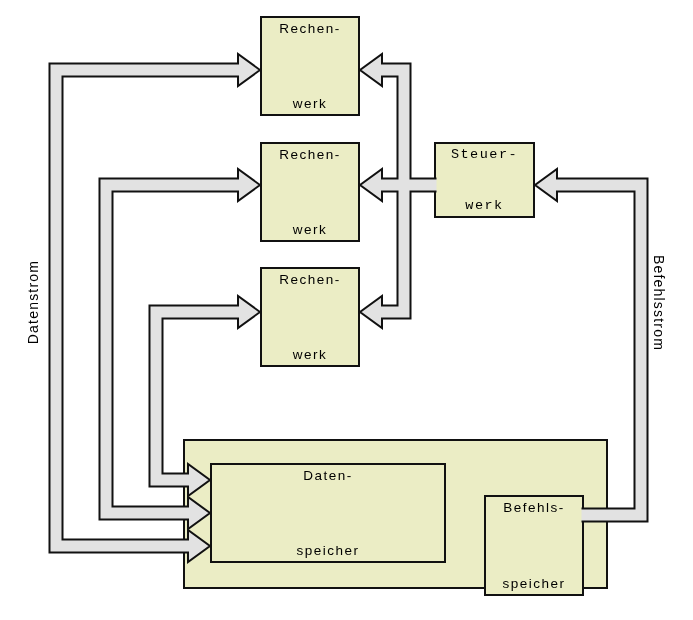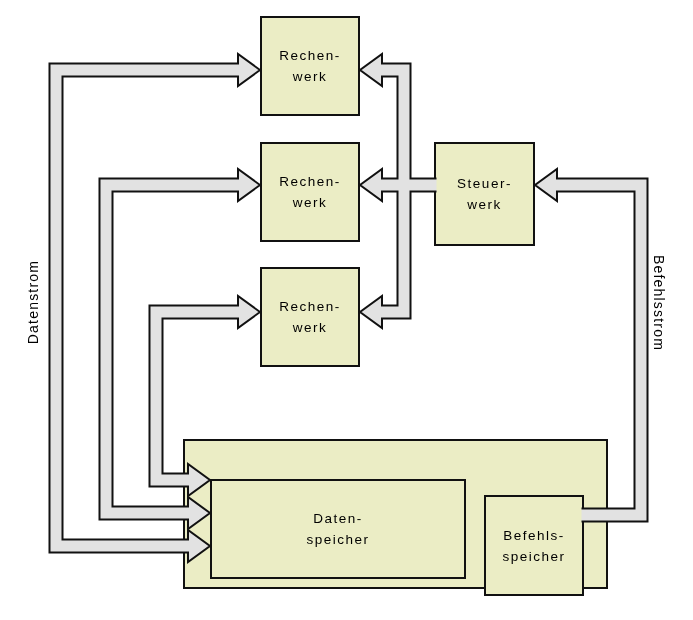--- a/index.html
+++ b/index.html
@@ -21,21 +21,21 @@
     color: var(--text);
     overflow: hidden;
   }
   .node {
     position: absolute;
     background: var(--box-fill);
     border: 2px solid var(--box-border);
     display: flex;
     flex-direction: column;
     align-items: center;
-    justify-content: center;
+    justify-content: space-between;
     z-index: 1;
   }
   .node .lbl {
     font-size: 13.5px;
     line-height: 21px;
     letter-spacing: 1.5px;
     text-align: center;
     white-space: nowrap;
   }
   .container-box {
@@ -85,26 +85,26 @@
   <div class="node" style="left:260px; top:142px; width:100px; height:100px;">
     <span class="lbl">Rechen-</span>
     <span class="lbl">werk</span>
   </div>
 
   <div class="node" style="left:260px; top:267px; width:100px; height:100px;">
     <span class="lbl">Rechen-</span>
     <span class="lbl">werk</span>
   </div>
 
-  <div class="node" style="left:434px; top:142px; width:101px; height:104px;">
+  <div class="node" style="left:434px; top:142px; width:101px; height:76px;font-family:Liberation Mono, monospace;">
     <span class="lbl">Steuer-</span>
     <span class="lbl">werk</span>
   </div>
 
-  <div class="node" style="left:210px; top:479px; width:256px; height:100px;">
+  <div class="node" style="left:210px; top:463px; width:236px; height:100px;">
     <span class="lbl">Daten-</span>
     <span class="lbl">speicher</span>
   </div>
 
   <div class="node" style="left:484px; top:463px; width:100px; height:101px;margin-top:32px;">
     <span class="lbl">Befehls-</span>
     <span class="lbl">speicher</span>
   </div>
 
   <svg class="flows" viewBox="0 0 693 620">

